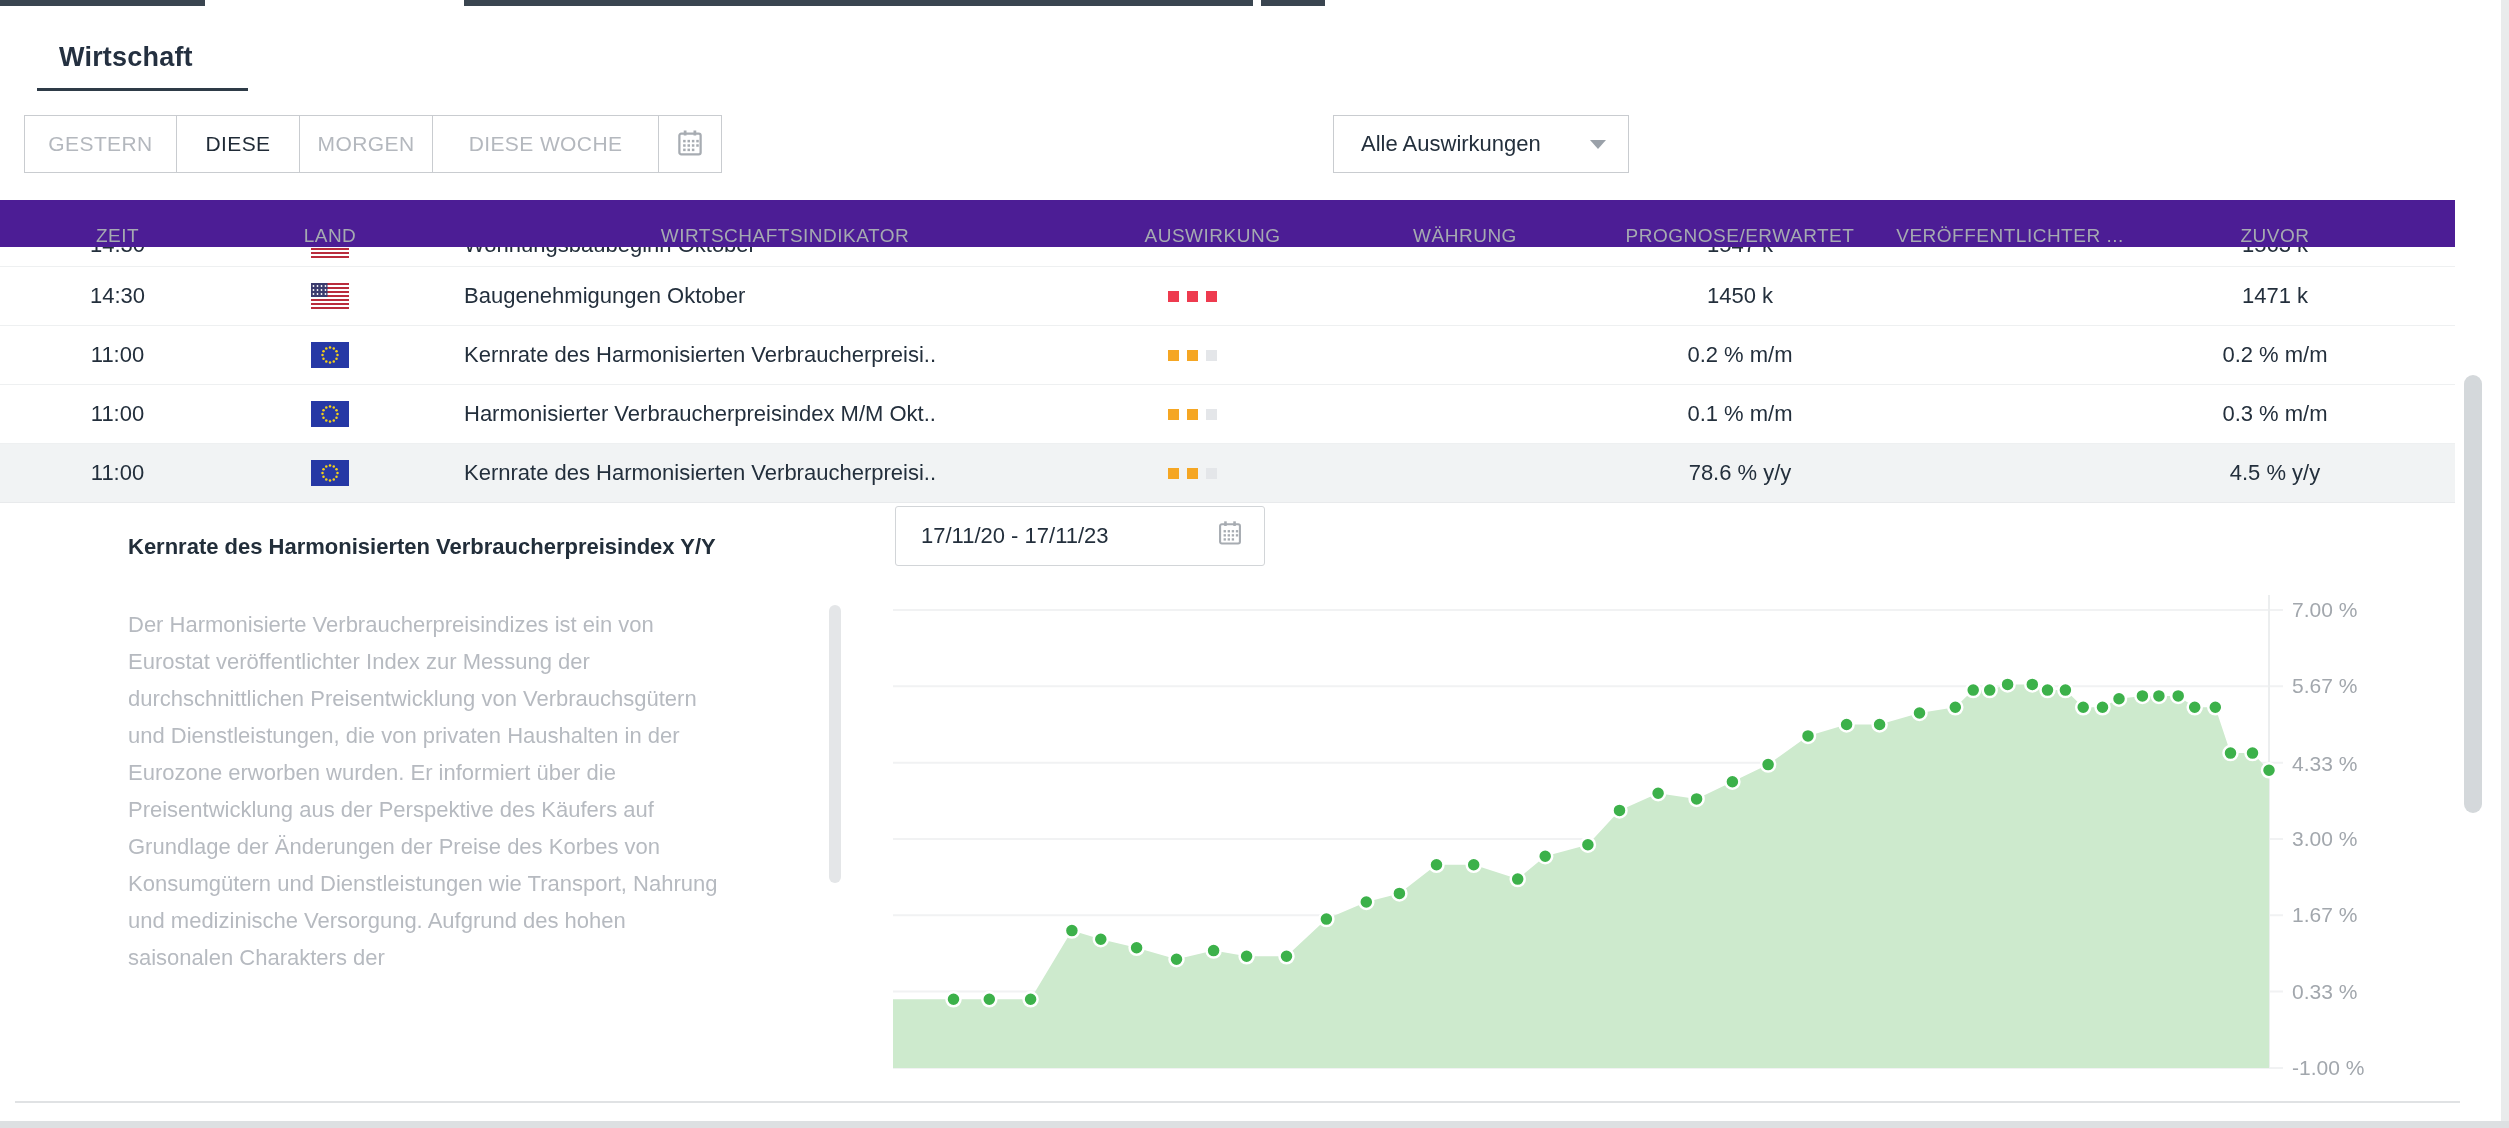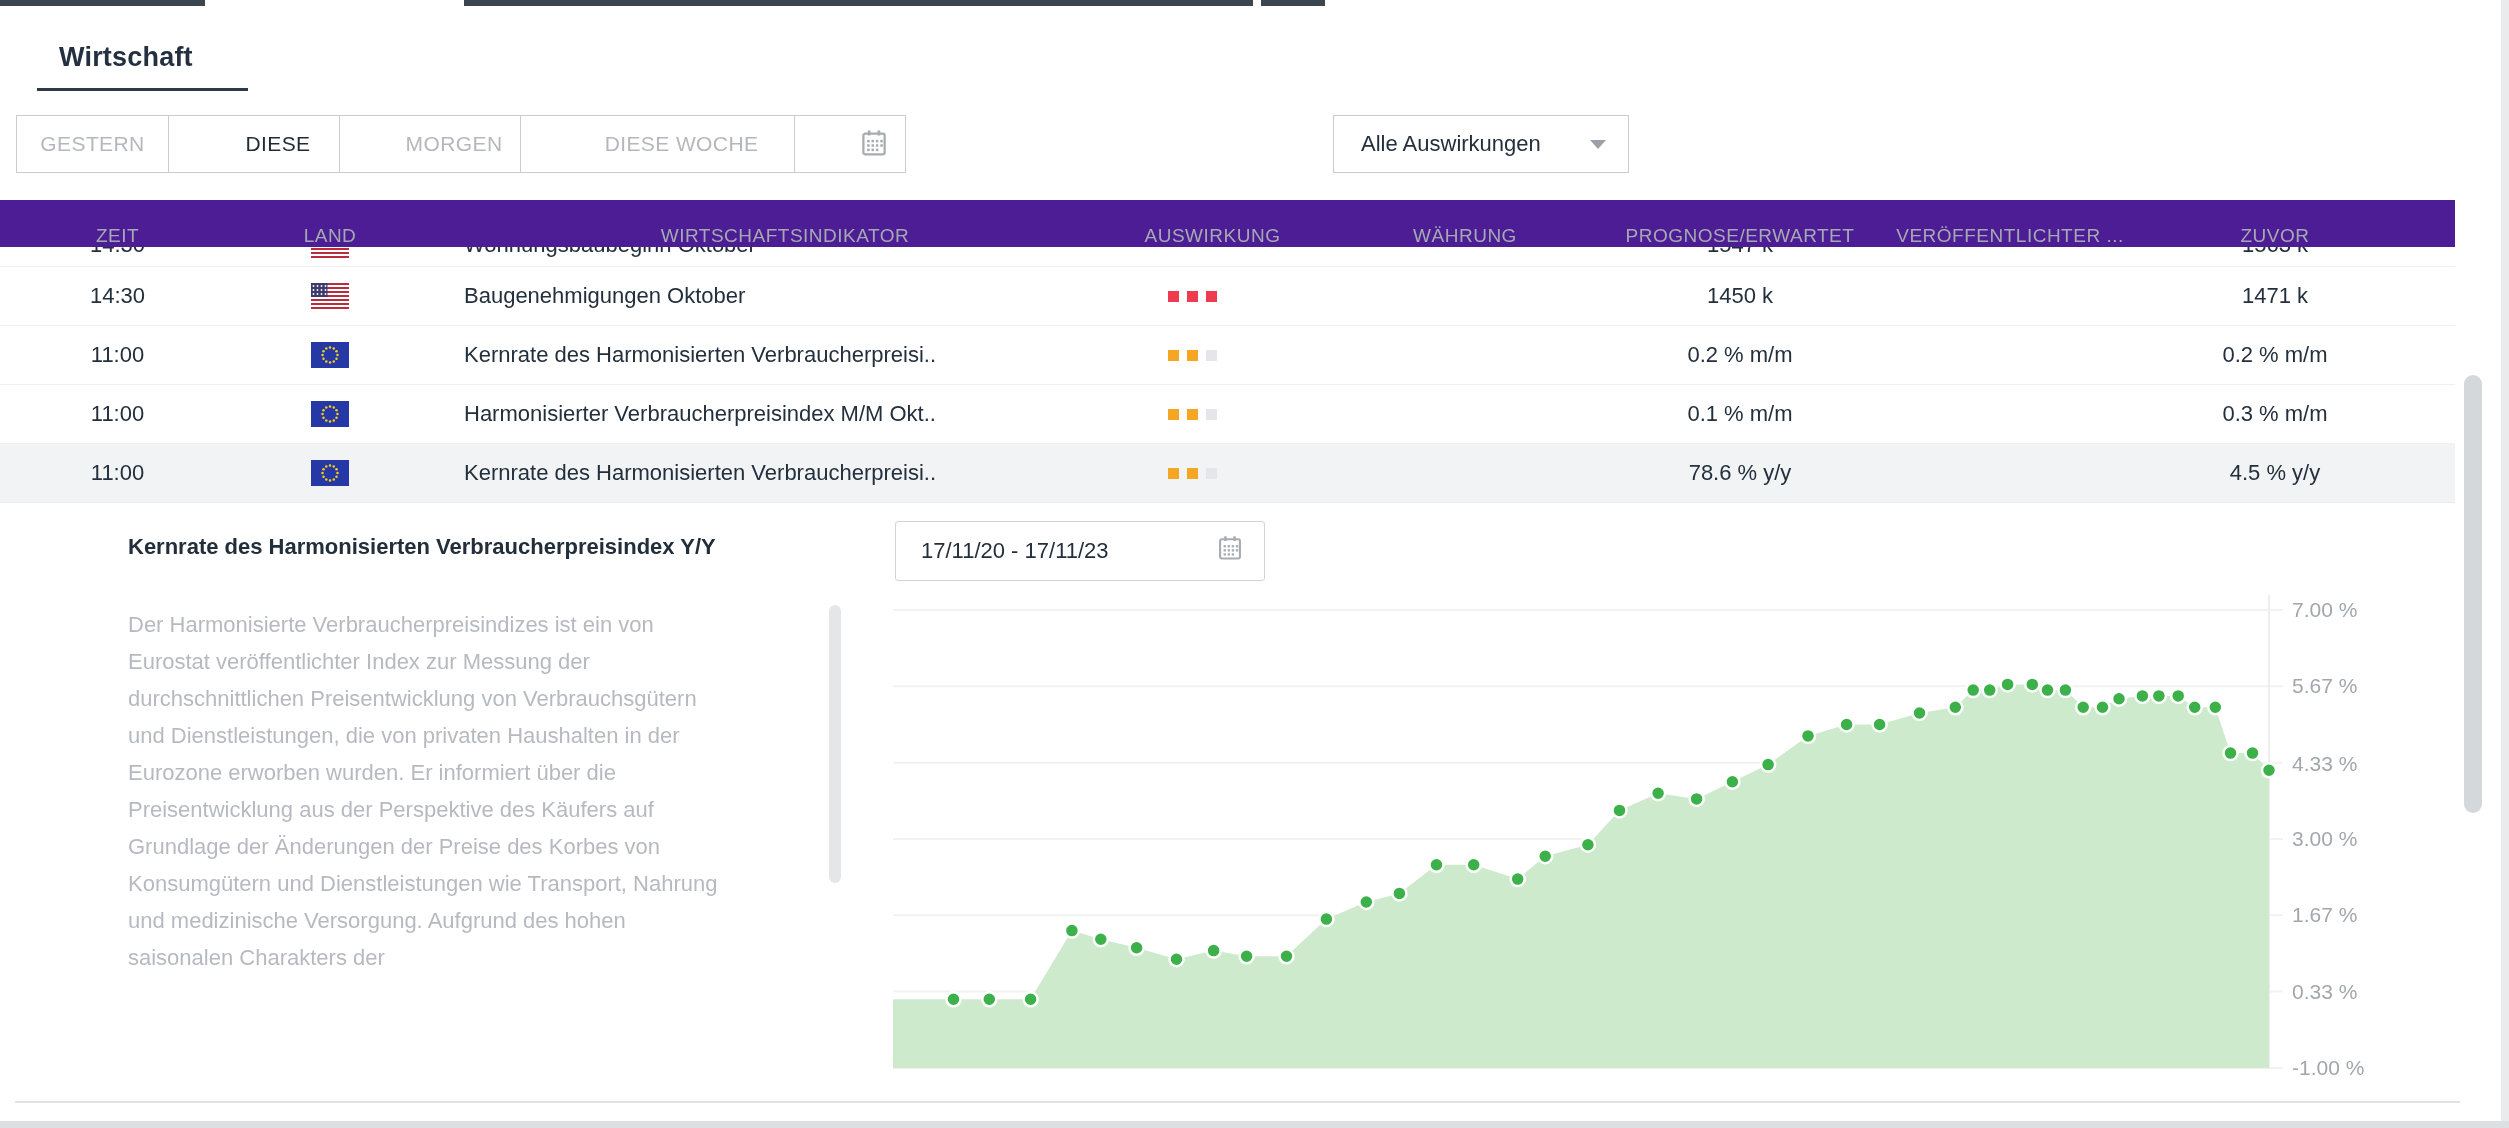--- a/index.html
+++ b/index.html
@@ -7,21 +7,21 @@
   .canvas{position:relative;width:2509px;height:1128px;background:#fff;overflow:hidden;color:#232f3c;}
 
   
   .topbar-seg{position:absolute;top:0;height:6px;background:#3a4550;}
 
   
   .page-title{position:absolute;left:59px;top:42px;font-size:27px;font-weight:bold;color:#243040;letter-spacing:.2px;}
   .title-underline{position:absolute;left:37px;top:88px;width:211px;height:3px;background:#2e3b47;}
 
   
-  .filter-group{position:absolute;left:16px;top:115px;height:58px;display:flex;border:1px solid #c9ccd0;box-sizing:border-box;background:#fff;gap:48px;}
+  .filter-group{position:absolute;left:24px;top:115px;height:58px;display:flex;border:1px solid #c9ccd0;box-sizing:border-box;background:#fff;}
   .filter-btn{height:100%;display:flex;align-items:center;justify-content:center;font-size:21px;color:#b4b8be;border-right:1px solid #c9ccd0;box-sizing:border-box;cursor:pointer;letter-spacing:.4px;}
   .filter-btn:last-child{border-right:none;}
   .filter-btn.active{color:#1f2a36;}
   .filter-btn.cal{padding-top:2px;}
   .dropdown{position:absolute;top:115px;height:58px;border:1px solid #c9ccd0;box-sizing:border-box;background:#fff;display:flex;align-items:center;justify-content:space-between;padding:0 22px 0 27px;font-size:22px;color:#232f3c;cursor:pointer;}
   .caret{width:0;height:0;border-left:8px solid transparent;border-right:8px solid transparent;border-top:9px solid #9aa1a9;}
 
   
   .thead{position:absolute;left:0;top:200px;width:2455px;height:47px;display:flex;align-items:flex-end;background:#4c1d95;}
   .th{font-size:19px;color:#a5aab1;text-align:center;letter-spacing:.5px;display:flex;align-items:center;justify-content:center;}
@@ -34,21 +34,21 @@
   .c-zeit{width:235px;}.c-land{width:190px;}.c-ind{width:720px;}
   .c-imp{width:135px;}.c-cur{width:370px;}.c-fore{width:180px;}
   .c-pub{width:360px;}.c-prev{width:170px;}.c-fill{width:95px;}
   .td.c-ind{justify-content:flex-start;padding-left:39px;}
   .td.c-imp{justify-content:flex-start;padding-left:23px;}
   .impact-sq{width:11px;height:11px;margin-right:8px;display:inline-block;}
   .flag{width:38px;height:26px;display:block;}
 
   
   .detail-title{position:absolute;left:128px;top:534px;font-size:22px;font-weight:bold;color:#222e3a;}
-  .date-range{position:absolute;left:895px;top:521px;width:370px;height:60px;border:1px solid #d2d5d8;border-radius:3px;box-sizing:border-box;display:flex;align-items:center;justify-content:space-between;padding:0 20px 0 25px;font-size:22px;color:#232f3c;background:#fff;cursor:pointer;}
+  .date-range{position:absolute;left:895px;top:506px;width:370px;height:60px;border:1px solid #d2d5d8;border-radius:3px;box-sizing:border-box;display:flex;align-items:center;justify-content:space-between;padding:0 20px 0 25px;font-size:22px;color:#232f3c;background:#fff;cursor:pointer;}
   .description{position:absolute;left:128px;top:606px;width:600px;font-size:22px;line-height:37px;color:#b6bac0;}
   .desc-scrollbar{position:absolute;left:829px;top:605px;width:12px;height:278px;border-radius:6px;background:#e4e6e8;}
 
   
   #chart-svg{position:absolute;left:893px;top:595px;}
   .y-label{position:absolute;left:2292px;width:130px;height:26px;font-size:21px;color:#a2a7ad;display:flex;align-items:center;}
 
   
   .page-scrollbar{position:absolute;left:2464px;top:375px;width:18px;height:438px;border-radius:9px;background:#d4d8db;}
   .right-track{position:absolute;left:2501px;top:0;width:8px;height:1128px;background:#e9ebec;}

